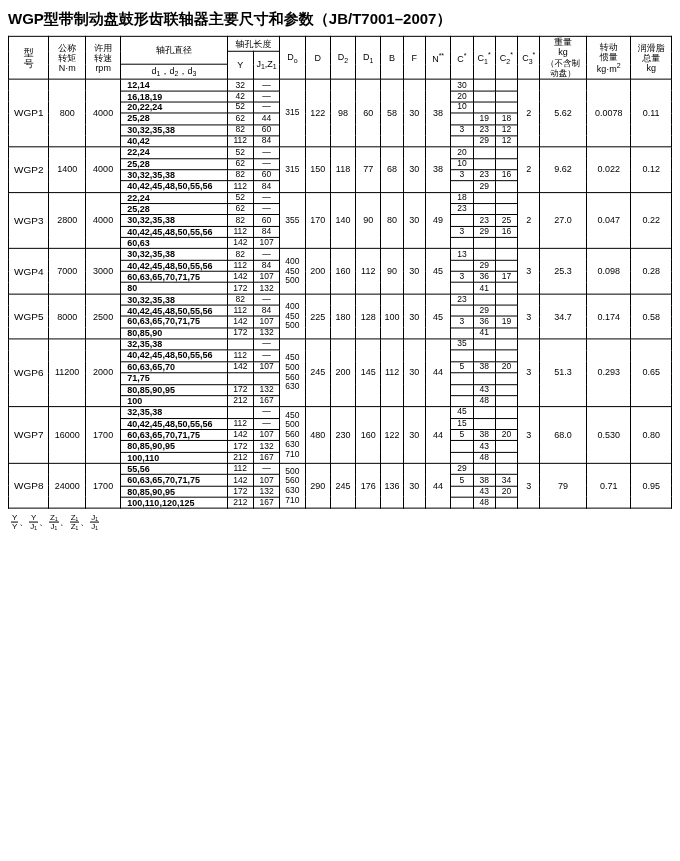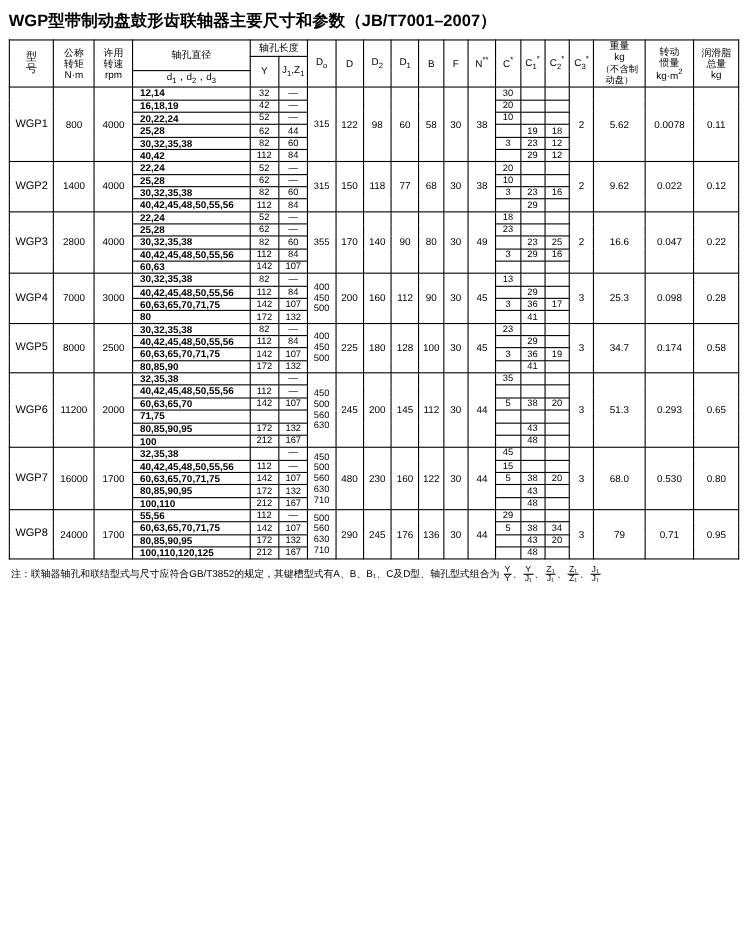--- a/index.html
+++ b/index.html
@@ -244,21 +244,21 @@
           <td rowspan="5">170</td>
           <td rowspan="5">140</td>
           <td rowspan="5">90</td>
           <td rowspan="5">80</td>
           <td rowspan="5">30</td>
           <td rowspan="5">49</td>
           <td class="smallnum">18</td>
           <td class="smallnum"></td>
           <td class="smallnum"></td>
           <td rowspan="5">2</td>
-          <td rowspan="5">16.6</td>
+          <td rowspan="5">27.0</td>
           <td rowspan="5">0.047</td>
           <td rowspan="5">0.22</td>
         </tr>
         <tr>
           <td class="dia lpad">25,28</td>
           <td class="smallnum">62</td>
           <td class="smallnum">—</td>
           <td class="smallnum">23</td>
           <td class="smallnum"></td>
           <td class="smallnum"></td>
@@ -538,17 +538,16 @@
           <td class="smallnum">212</td>
           <td class="smallnum">167</td>
           <td class="smallnum"></td>
           <td class="smallnum">48</td>
           <td class="smallnum"></td>
         </tr>
       </tbody>
   </table>
 
   <div class="note">
-    <span>注：联轴器轴孔和联结型式与尺寸应符合GB/T3852的规定，其键槽型式有A、B、B₁、C及D型、轴孔型式组合为</span>
     <span id="note-fracs"><span class="frac"><span class="n">Y</span><span class="d">Y</span></span><span>、</span><span class="frac"><span class="n">Y</span><span class="d">J₁</span></span><span>、</span><span class="frac"><span class="n">Z₁</span><span class="d">J₁</span></span><span>、</span><span class="frac"><span class="n">Z₁</span><span class="d">Z₁</span></span><span>、</span><span class="frac"><span class="n">J₁</span><span class="d">J₁</span></span></span>
   </div>
 
 </div>
 
 </body></html>

